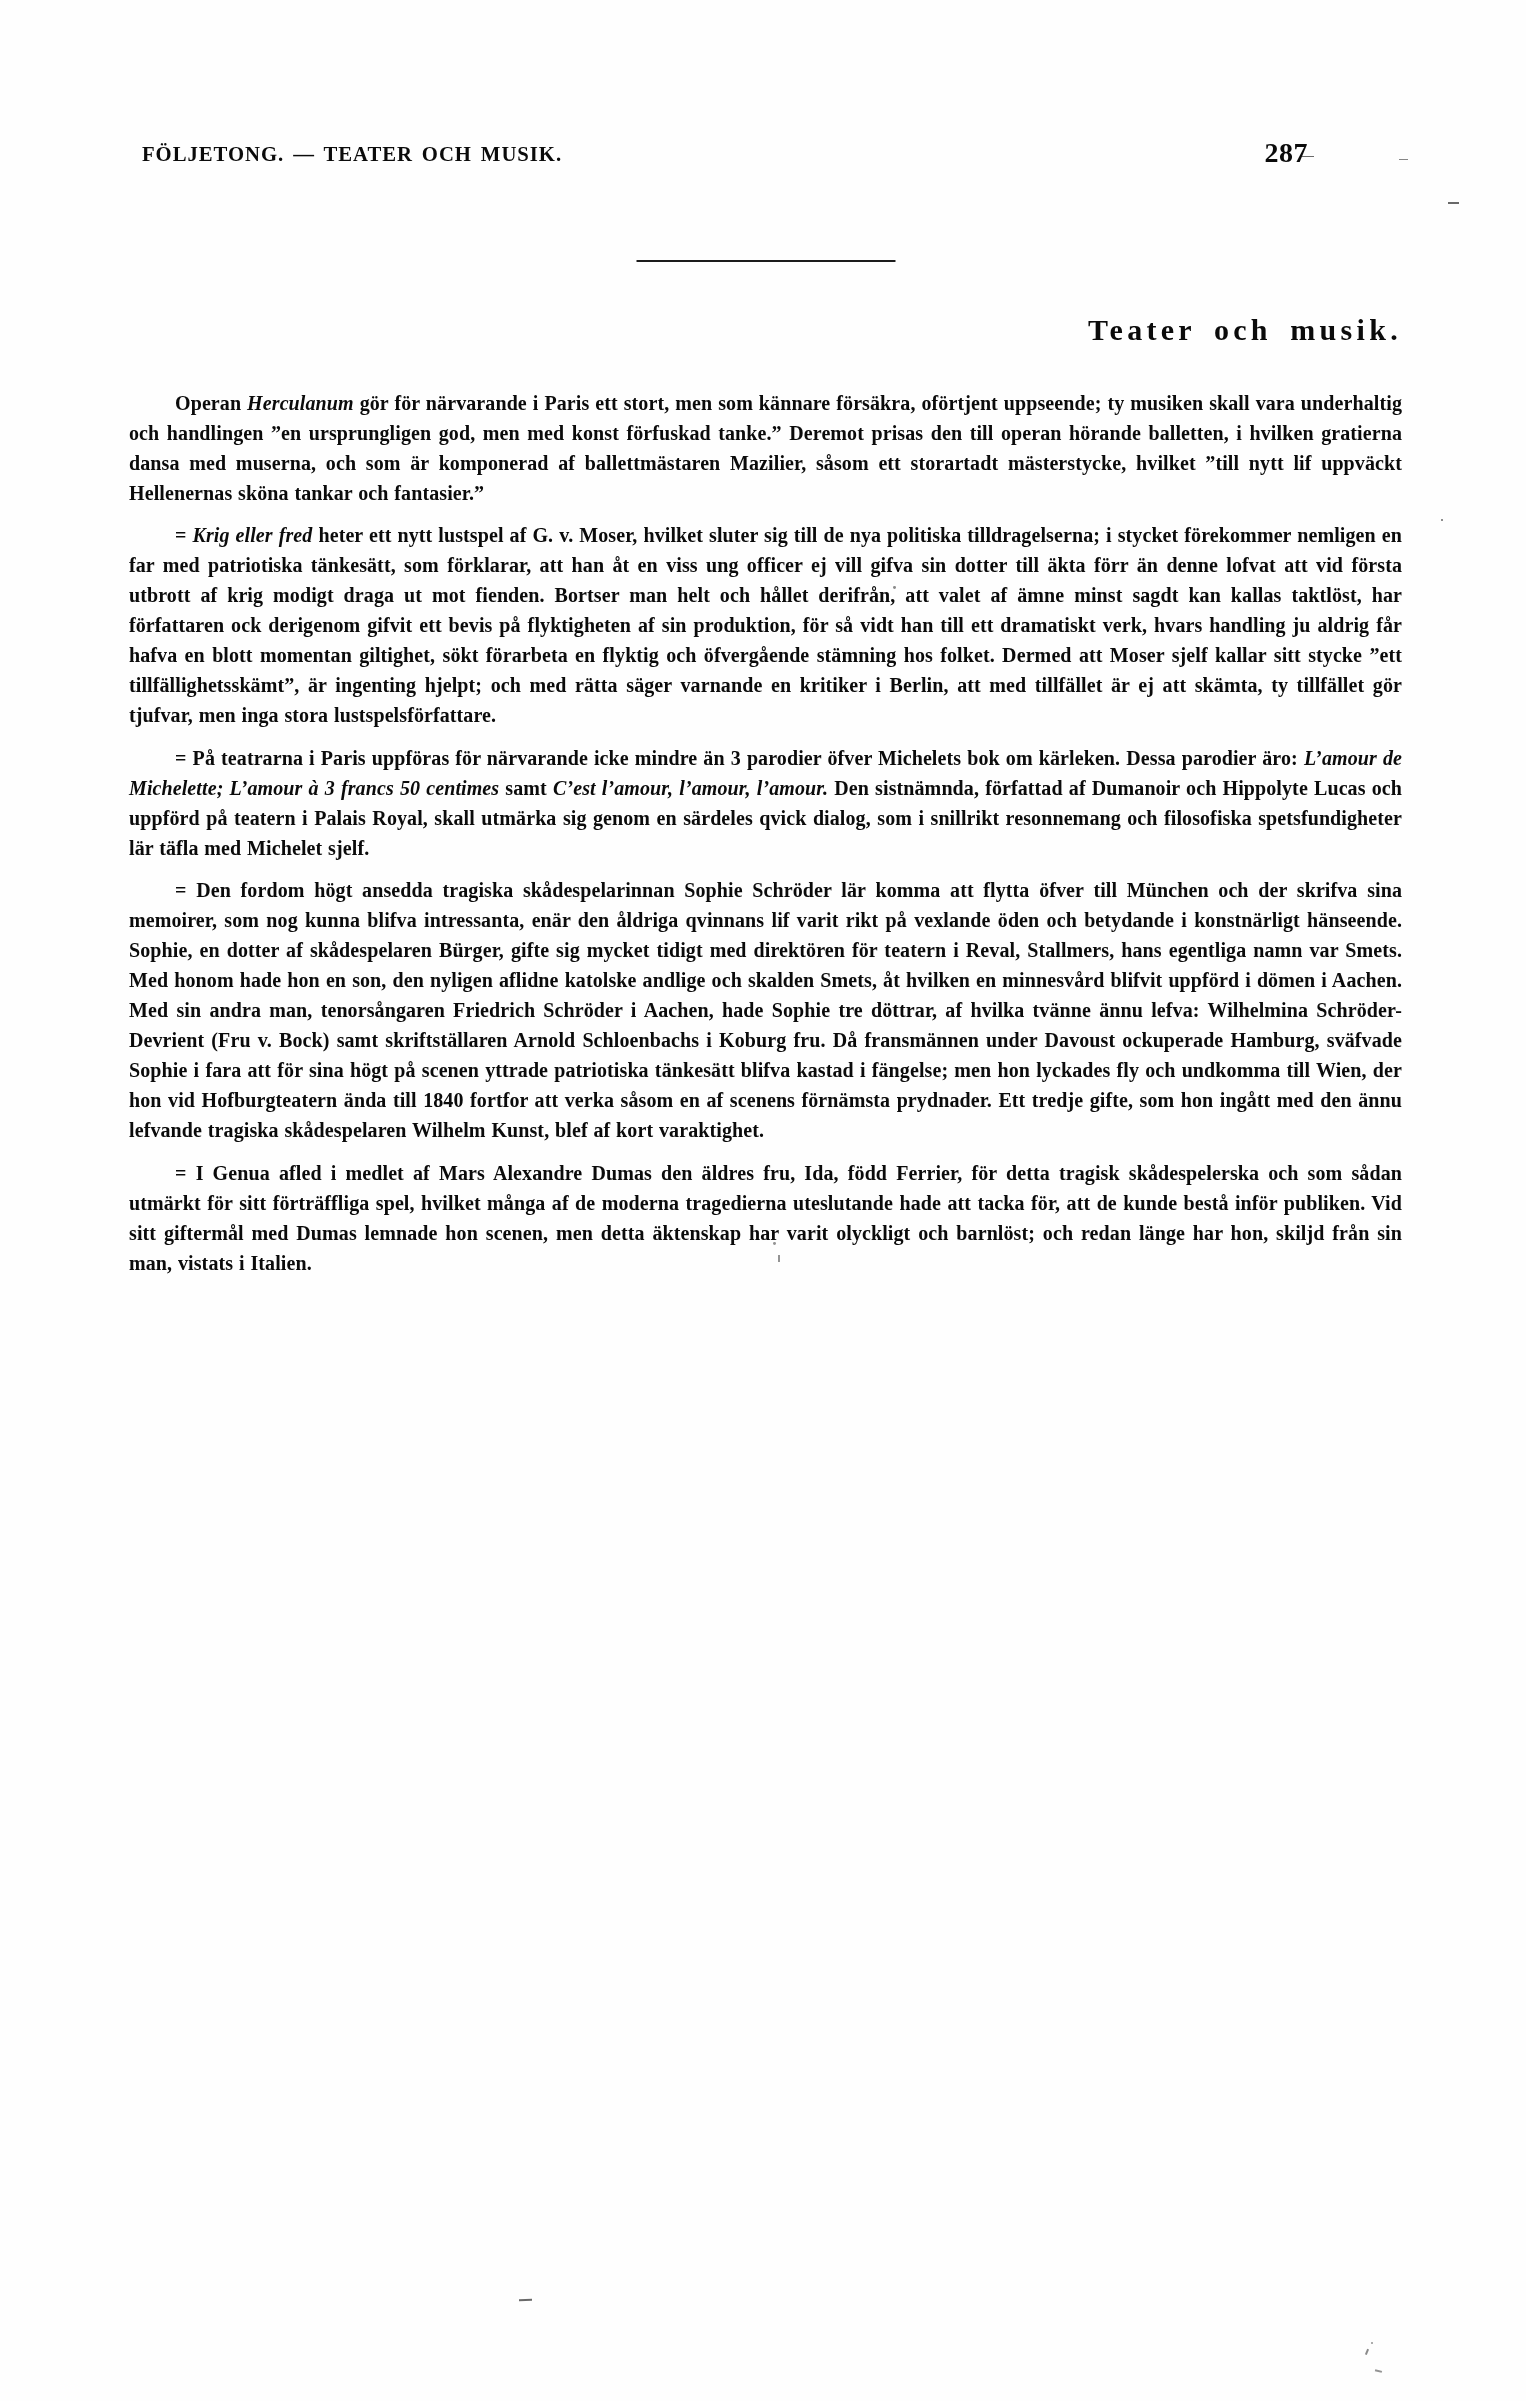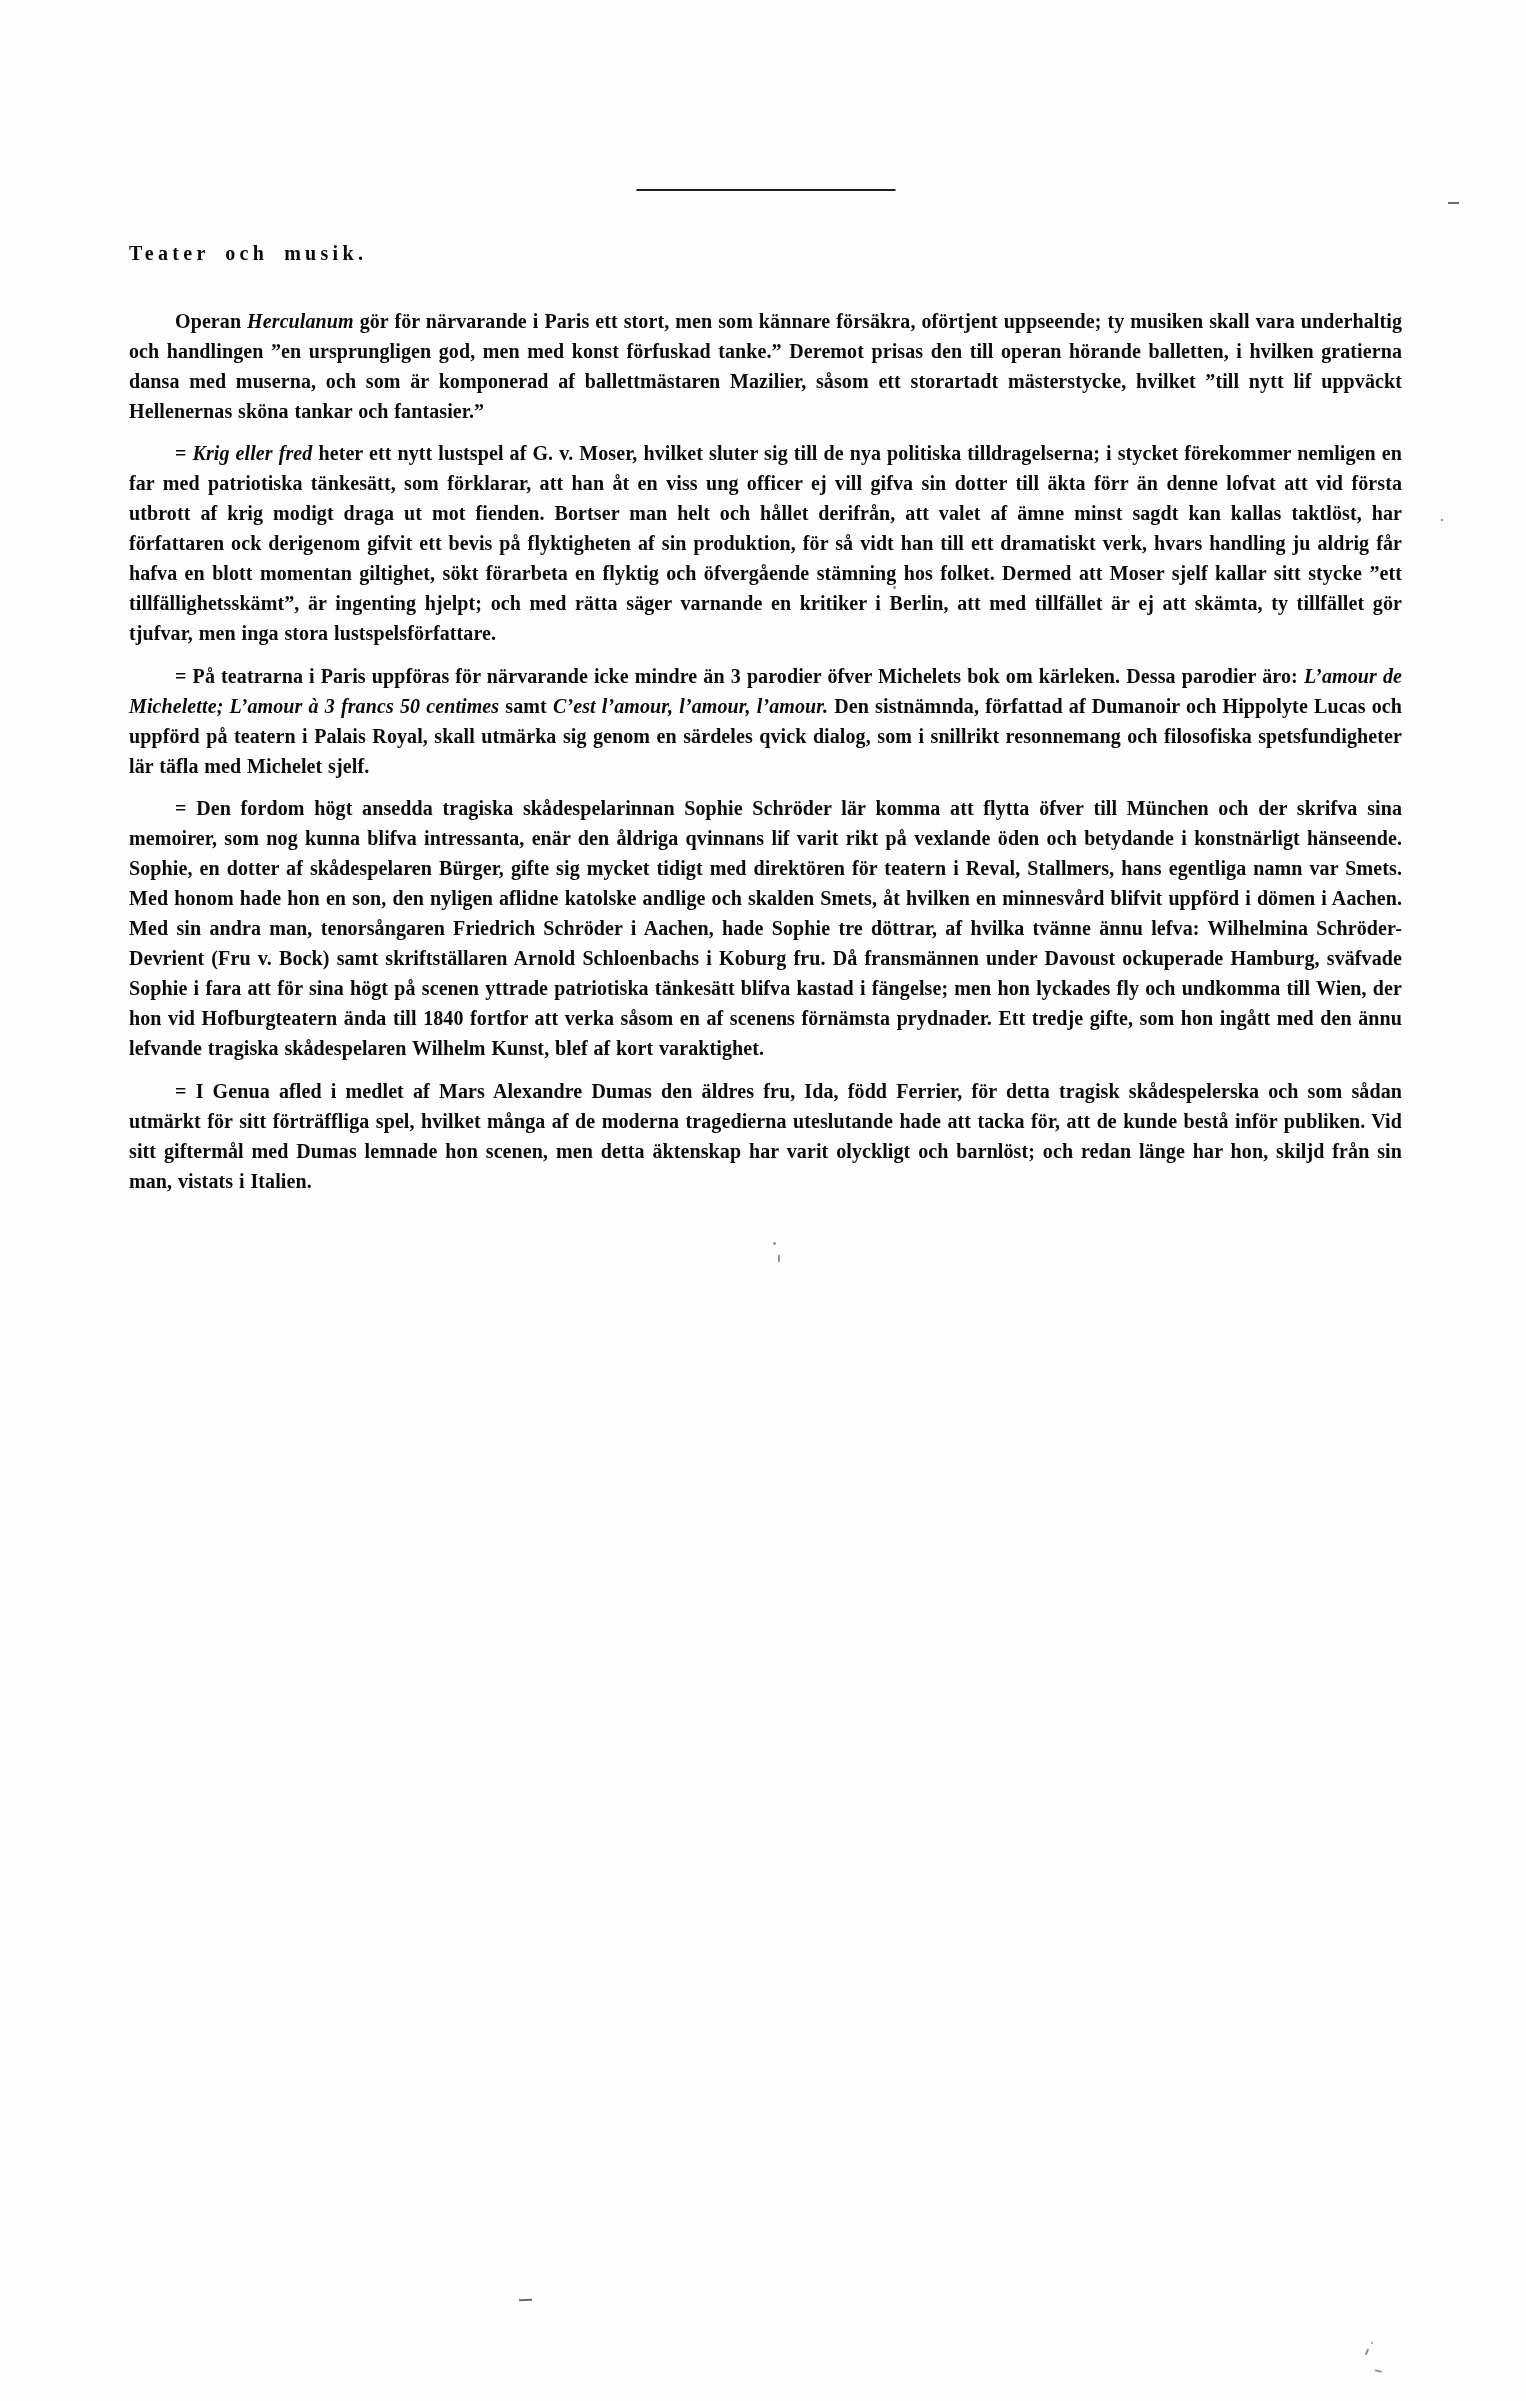--- a/index.html
+++ b/index.html
@@ -104,22 +104,22 @@
     left: 50%;
     top: 52px;
     transform: translateX(-50%);
     width: 259px;
     height: 1.9px;
     background: #1c1c1c;
   }
 
   
   .section-head {
-    text-align: left;
-    font-size: 20px;
+    text-align: right;
+    font-size: 30px;
     font-weight: 700;
     letter-spacing: 4.3px;
     word-spacing: 6.7px;
     margin: 0;
     padding: 8.6px 0 41px 0;
   }
 
   
   .speck {
     position: absolute;
@@ -146,20 +146,26 @@
   <span class="speck t1"></span>
   <span class="speck t2"></span>
   <span class="speck t3"></span>
   <span class="speck b1"></span>
   <span class="speck b2"></span>
   <span class="speck b3"></span>
   <span class="speck b4"></span>
 
   <div class="content">
 
+    <div class="runhead">
+      <div class="runhead-title">FÖLJETONG. — TEATER OCH MUSIK.</div>
+      <div class="folio-rule"></div>
+      <div class="runhead-folio">287</div>
+      <div class="runhead-tick"></div>
+    </div>
 
 
     <div class="divider-wrap">
       <div class="divider"></div>
     </div>
 
     <h2 class="section-head">Teater och musik.</h2>
 
     <div id="articles">
         <p class="para indent"><span>Operan </span><em>Herculanum</em><span> gör för närvarande i Paris ett stort, men som kännare försäkra, oförtjent uppseende; ty musiken skall vara underhaltig och handlingen ”en ursprungligen god, men med konst förfuskad tanke.” Deremot prisas den till operan hörande balletten, i hvilken gratierna dansa med muserna, och som är komponerad af ballettmästaren Mazilier, såsom ett storartadt mästerstycke, hvilket ”till nytt lif uppväckt Hellenernas sköna tankar och fantasier.”</span></p>

